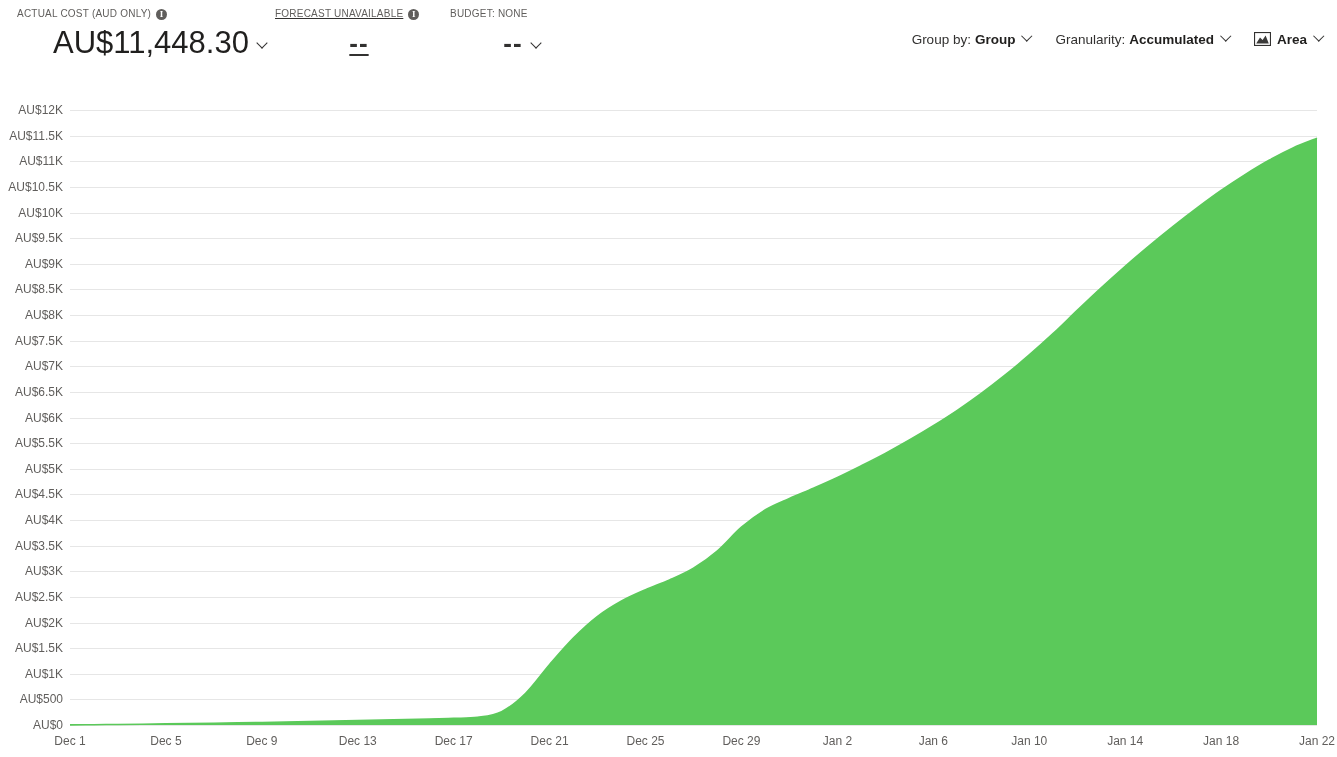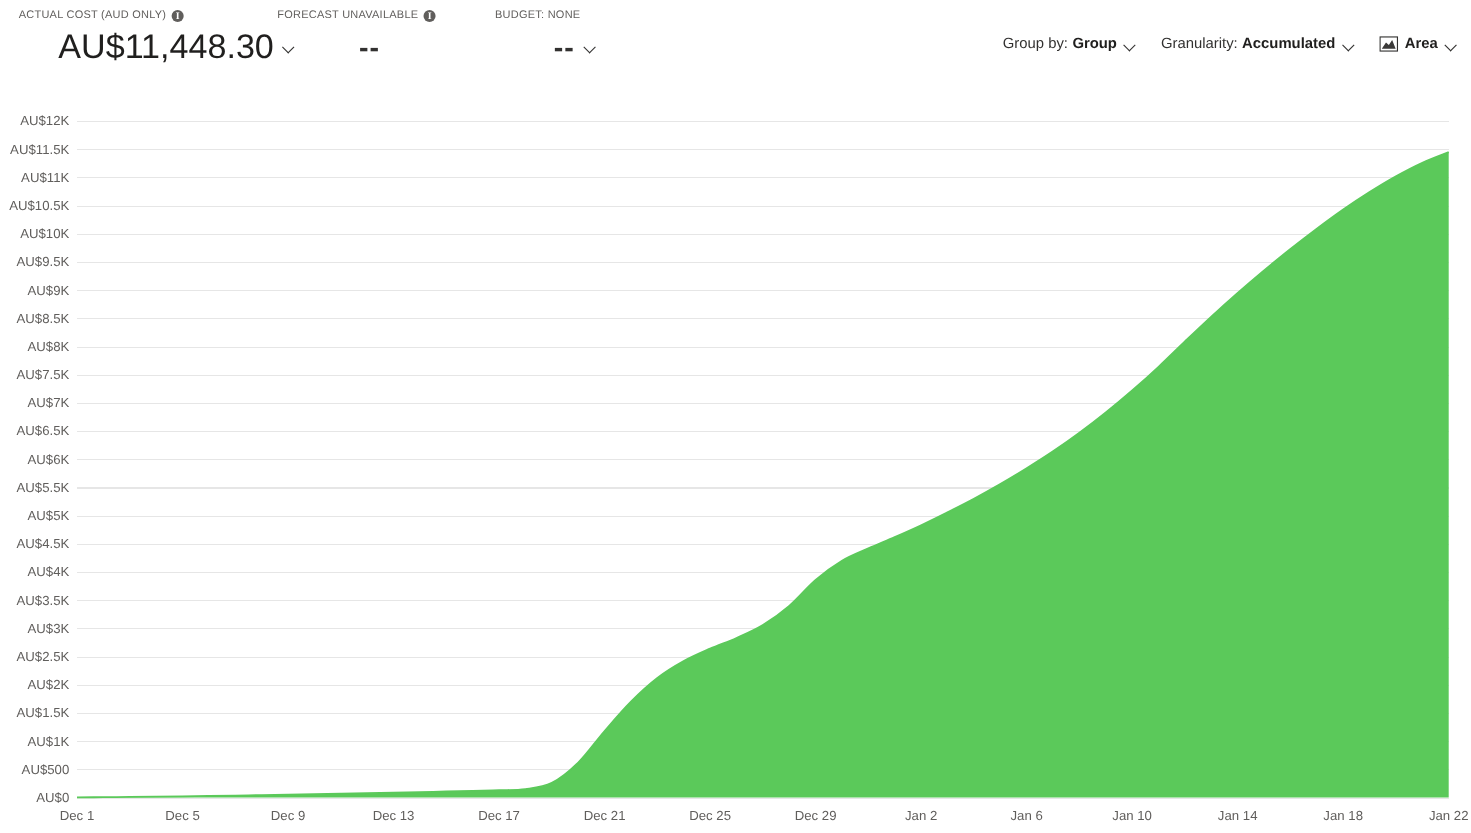--- a/index.html
+++ b/index.html
@@ -72,21 +72,21 @@
     margin-left: 36px;
   }
   .kpi-value.small {
     font-size: 26px;
     font-weight: 700;
     color: #323130;
     letter-spacing: 1px;
   }
 
   #kpi-actual      { left: 17px; }
-  #kpi-forecast    { left: 252px; width: 180px; }
+  #kpi-forecast    { left: 275px; width: 180px; text-decoration: underline; }
   #kpi-budget      { left: 450px; width: 140px; }
 
   #kpi-forecast .kpi-label,
   #kpi-budget   .kpi-label { justify-content: flex-start; }
   #kpi-forecast .kpi-value { justify-content: center; padding-right: 48px; }
   #kpi-budget   .kpi-value { justify-content: center; padding-right: 30px; }
 
   .chev {
     display: inline-block;
     width: 11px;
@@ -116,21 +116,21 @@
     top: 32px;
     display: flex;
     align-items: center;
     gap: 22px;
     font-size: 13.5px;
     color: #323130;
     white-space: nowrap;
   }
   .tb-item {
     display: flex;
-    align-items: flex-end;
+    align-items: flex-start;
     cursor: pointer;
   }
   .tb-prefix { color: #323130; }
   .tb-value  { font-weight: 700; color: #201f1e; margin-left: 4px; }
   .tb-chev {
     display: inline-block;
     width: 10px; height: 10px;
     margin-left: 8px;
     position: relative;
   }

